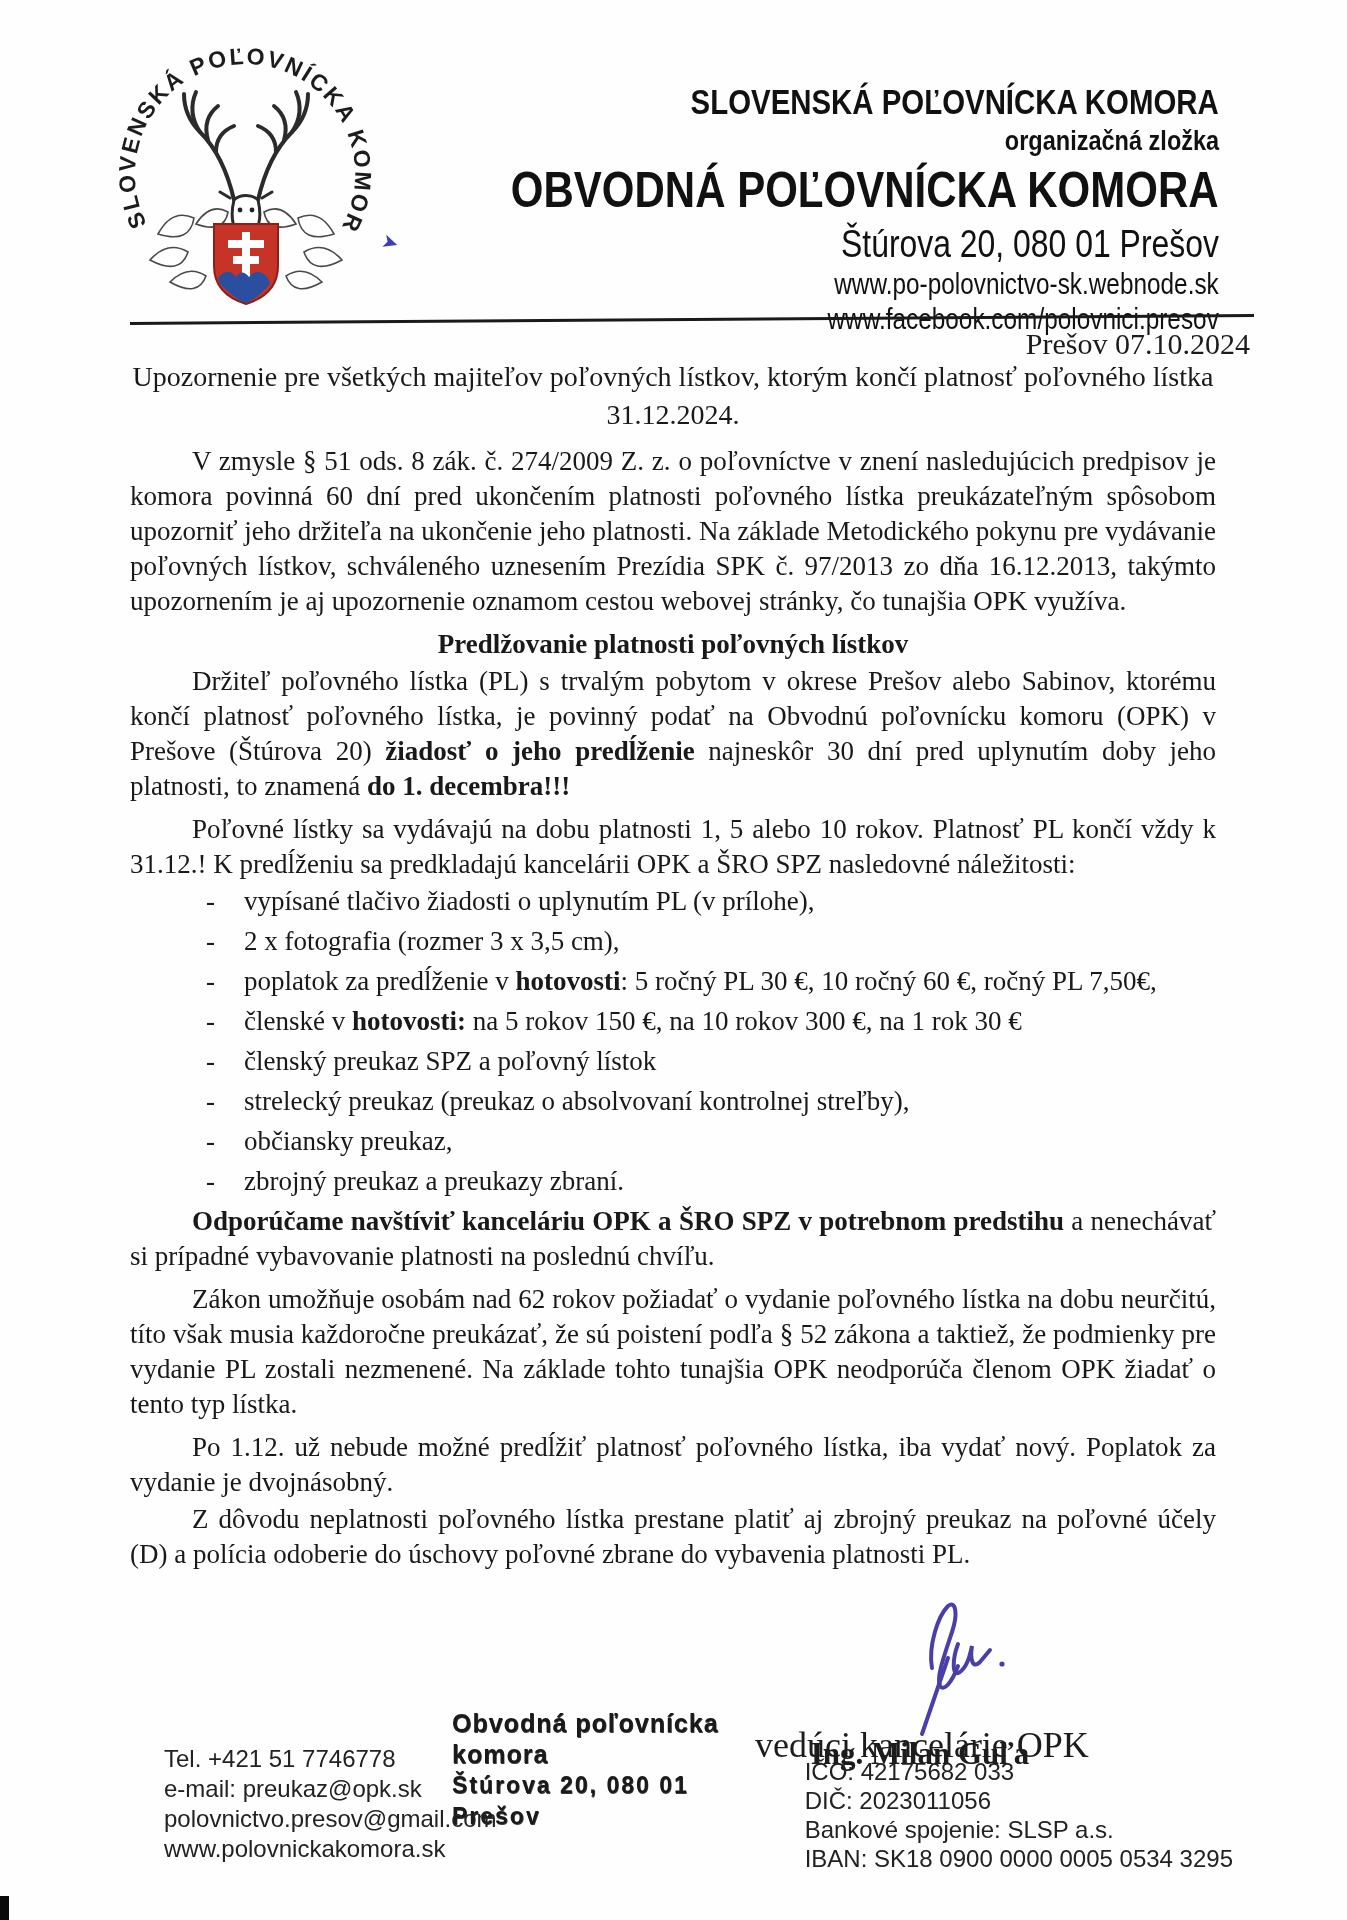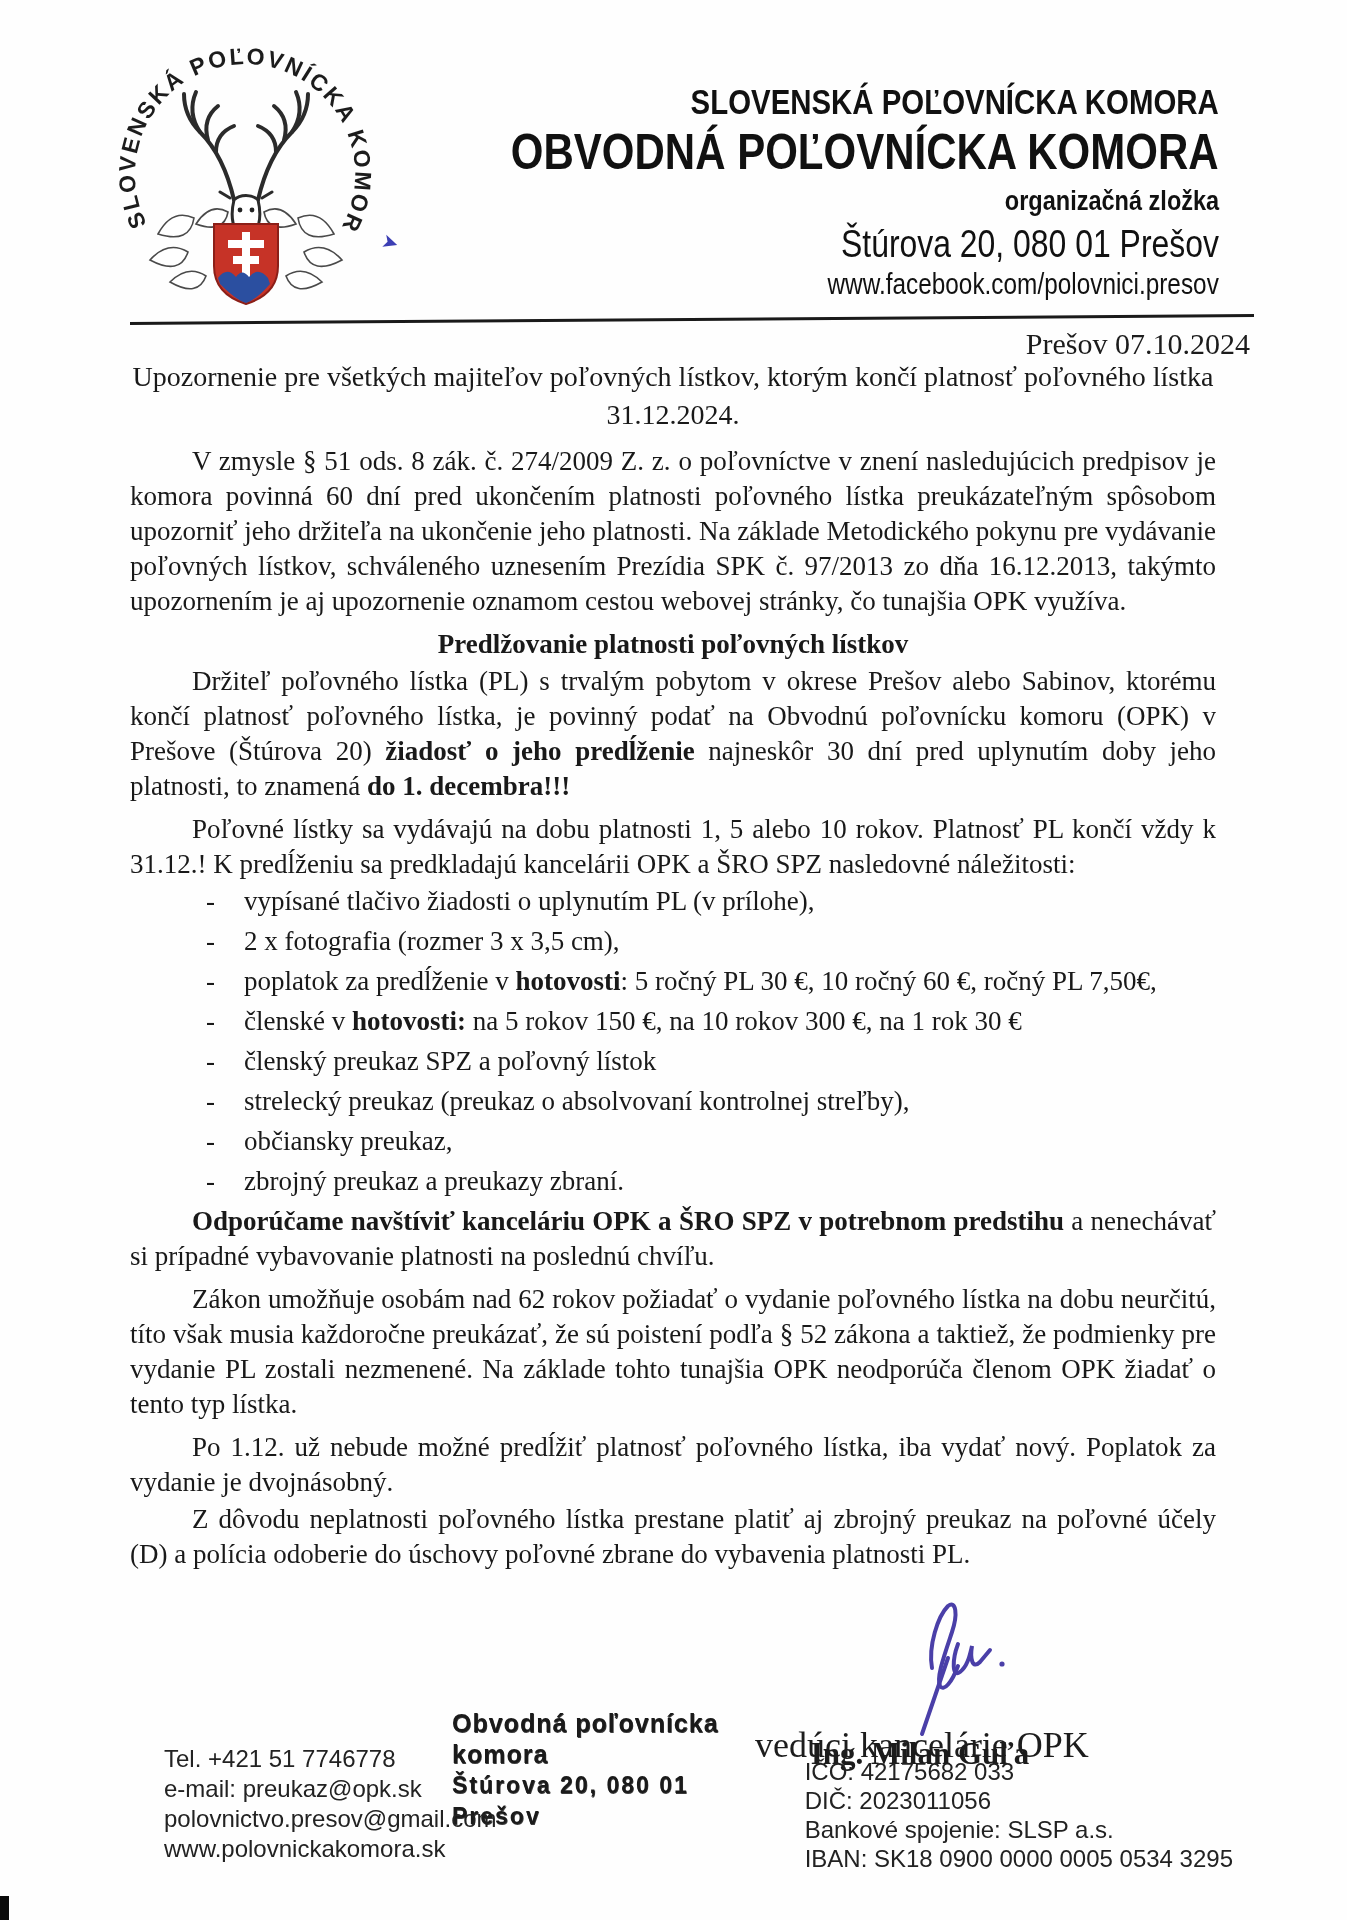--- a/index.html
+++ b/index.html
@@ -108,23 +108,24 @@
         <rect x="116" y="212" width="36" height="8"></rect>
         <rect x="121" y="228" width="26" height="8"></rect>
       </g>
       <path d="M106 250 q9 -12 18 -1 q6 -9 13 0 q9 -11 19 1 l2 6 q-14 16 -24 19 q-10 -3 -26 -19 z" fill="#2b4fa0"></path>
     </g>
   </svg>
   <div class="blue-mark">➤</div>
 
   <div class="head-block">
     <span class="ln h-org"><span class="cond">SLOVENSKÁ POĽOVNÍCKA KOMORA</span></span>
+    <span class="ln h-sub"><span class="cond">organizačná zložka</span></span>
     <span class="ln h-office"><span class="cond">OBVODNÁ POĽOVNÍCKA KOMORA</span></span>
-    <span class="ln h-sub"><span class="cond">organizačná zložka</span></span>
     <span class="ln h-addr"><span class="cond">Štúrova 20, 080 01 Prešov</span></span>
+    <span class="ln h-web"><span class="cond">www.po-polovnictvo-sk.webnode.sk</span></span>
     <span class="ln h-web h-web2"><span class="cond">www.facebook.com/polovnici.presov</span></span>
   </div>
   <div class="rule"></div>
   <div class="dateline">Prešov 07.10.2024</div>
 
   <div class="doc">
     <div class="title">Upozornenie pre všetkých majiteľov poľovných lístkov, ktorým končí platnosť poľovného lístka 31.12.2024.</div>
     <p><span>V zmysle  § 51 ods. 8 zák. č. 274/2009 Z. z. o poľovníctve v znení nasledujúcich predpisov je komora povinná 60 dní pred ukončením platnosti poľovného lístka preukázateľným spôsobom upozorniť jeho držiteľa na ukončenie jeho platnosti. Na základe Metodického pokynu pre vydávanie poľovných lístkov, schváleného uznesením Prezídia SPK č. 97/2013 zo dňa 16.12.2013, takýmto upozornením je aj upozornenie oznamom cestou webovej stránky, čo tunajšia OPK využíva.</span></p>
     <div class="h2">Predlžovanie platnosti poľovných lístkov</div>
     <p><span>Držiteľ poľovného lístka (PL) s trvalým pobytom v okrese Prešov alebo Sabinov, ktorému končí platnosť poľovného lístka, je povinný podať na Obvodnú poľovnícku komoru (OPK) v Prešove (Štúrova 20) </span><span class="b">žiadosť o jeho predĺženie</span><span> najneskôr 30 dní pred uplynutím doby jeho platnosti, to znamená </span><span class="b">do 1. decembra!!!</span></p>

